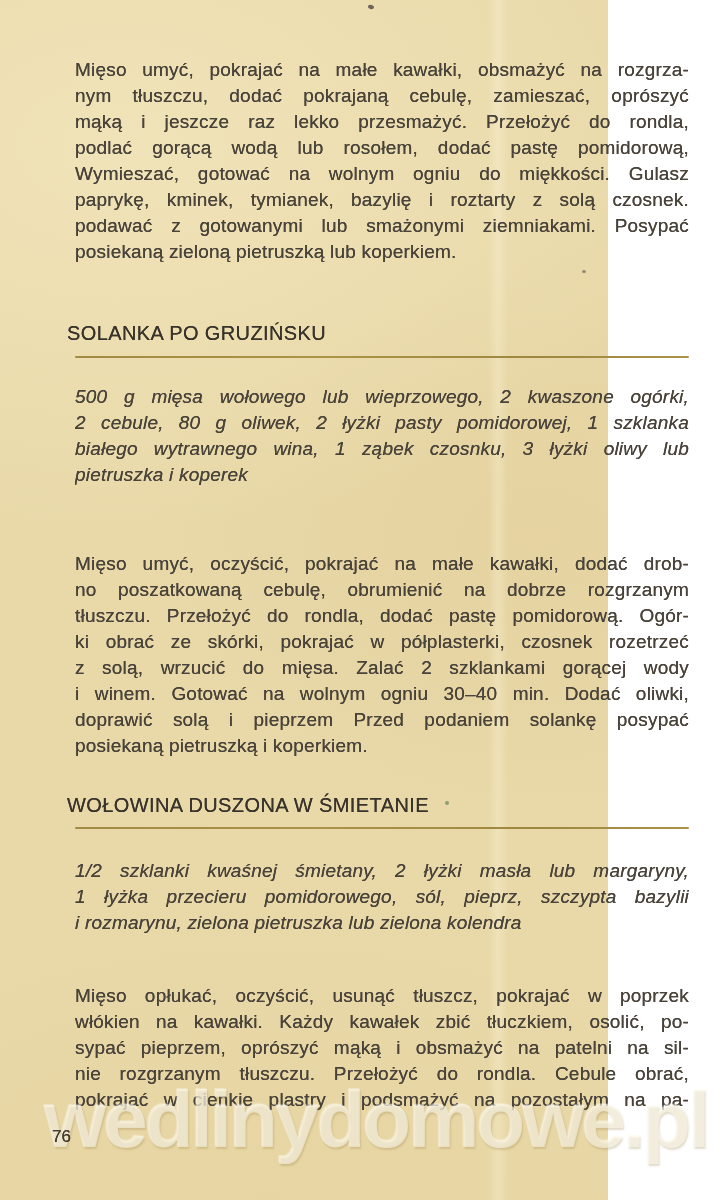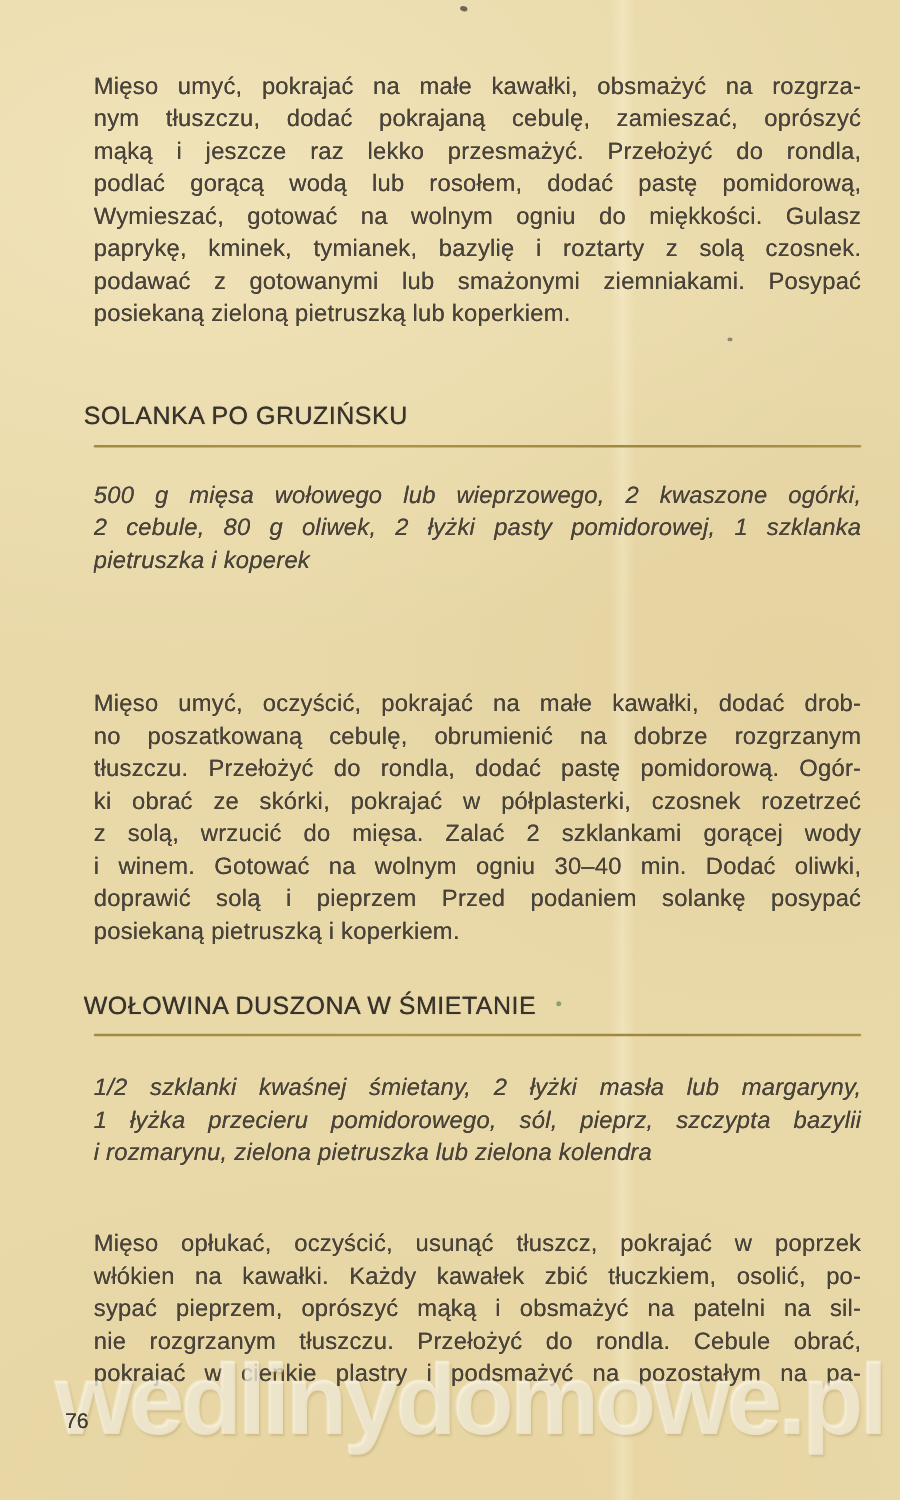--- a/index.html
+++ b/index.html
@@ -3,21 +3,21 @@
 <meta charset="utf-8">
 <style>
   html, body {
     margin: 0; padding: 0;
     width: 720px; height: 1200px;
     overflow: hidden;
     font-family: "Liberation Sans", "DejaVu Sans", sans-serif;
   }
   .page {
     position: relative;
-    width: 720px; height: 1200px;
+    width: 608px; height: 1200px;
     background:
       radial-gradient(ellipse 900px 600px at 20% 12%, rgba(255,246,214,0.35), transparent 65%),
       radial-gradient(ellipse 700px 500px at 88% 45%, rgba(214,188,128,0.22), transparent 60%),
       radial-gradient(ellipse 1000px 520px at 45% 100%, rgba(226,204,146,0.28), transparent 65%),
       #e9d9a9;
   }
   .crease {
     position: absolute; top: 0; left: 488px; width: 20px; height: 1200px;
     background: linear-gradient(90deg, rgba(255,249,226,0) 0%, rgba(255,249,226,0.30) 50%, rgba(255,249,226,0) 100%);
     pointer-events: none;
@@ -89,20 +89,21 @@
       <div class="line j">podawać z gotowanymi lub smażonymi ziemniakami. Posypać</div>
       <div class="line">posiekaną zieloną pietruszką lub koperkiem.</div>
     </section>
 
   <h2 class="recipe-title" style="top:320px">SOLANKA PO GRUZIŃSKU</h2>
   <div class="rule" style="top:356px"></div>
 
   <section class="para ingredients" style="top:384px">
       <div class="line j">500 g mięsa wołowego lub wieprzowego, 2 kwaszone ogórki,</div>
       <div class="line j">2 cebule, 80 g oliwek, 2 łyżki pasty pomidorowej, 1 szklanka</div>
+      <div class="line j">białego wytrawnego wina, 1 ząbek czosnku, 3 łyżki oliwy lub</div>
       <div class="line">pietruszka i koperek</div>
     </section>
 
   <section class="para body-text" style="top:551px">
       <div class="line j">Mięso umyć, oczyścić, pokrajać na małe kawałki, dodać drob-</div>
       <div class="line j">no poszatkowaną cebulę, obrumienić na dobrze rozgrzanym</div>
       <div class="line j">tłuszczu. Przełożyć do rondla, dodać pastę pomidorową. Ogór-</div>
       <div class="line j">ki obrać ze skórki, pokrajać w półplasterki, czosnek rozetrzeć</div>
       <div class="line j">z solą, wrzucić do mięsa. Zalać 2 szklankami gorącej wody</div>
       <div class="line j">i winem. Gotować na wolnym ogniu 30–40 min. Dodać oliwki,</div>

